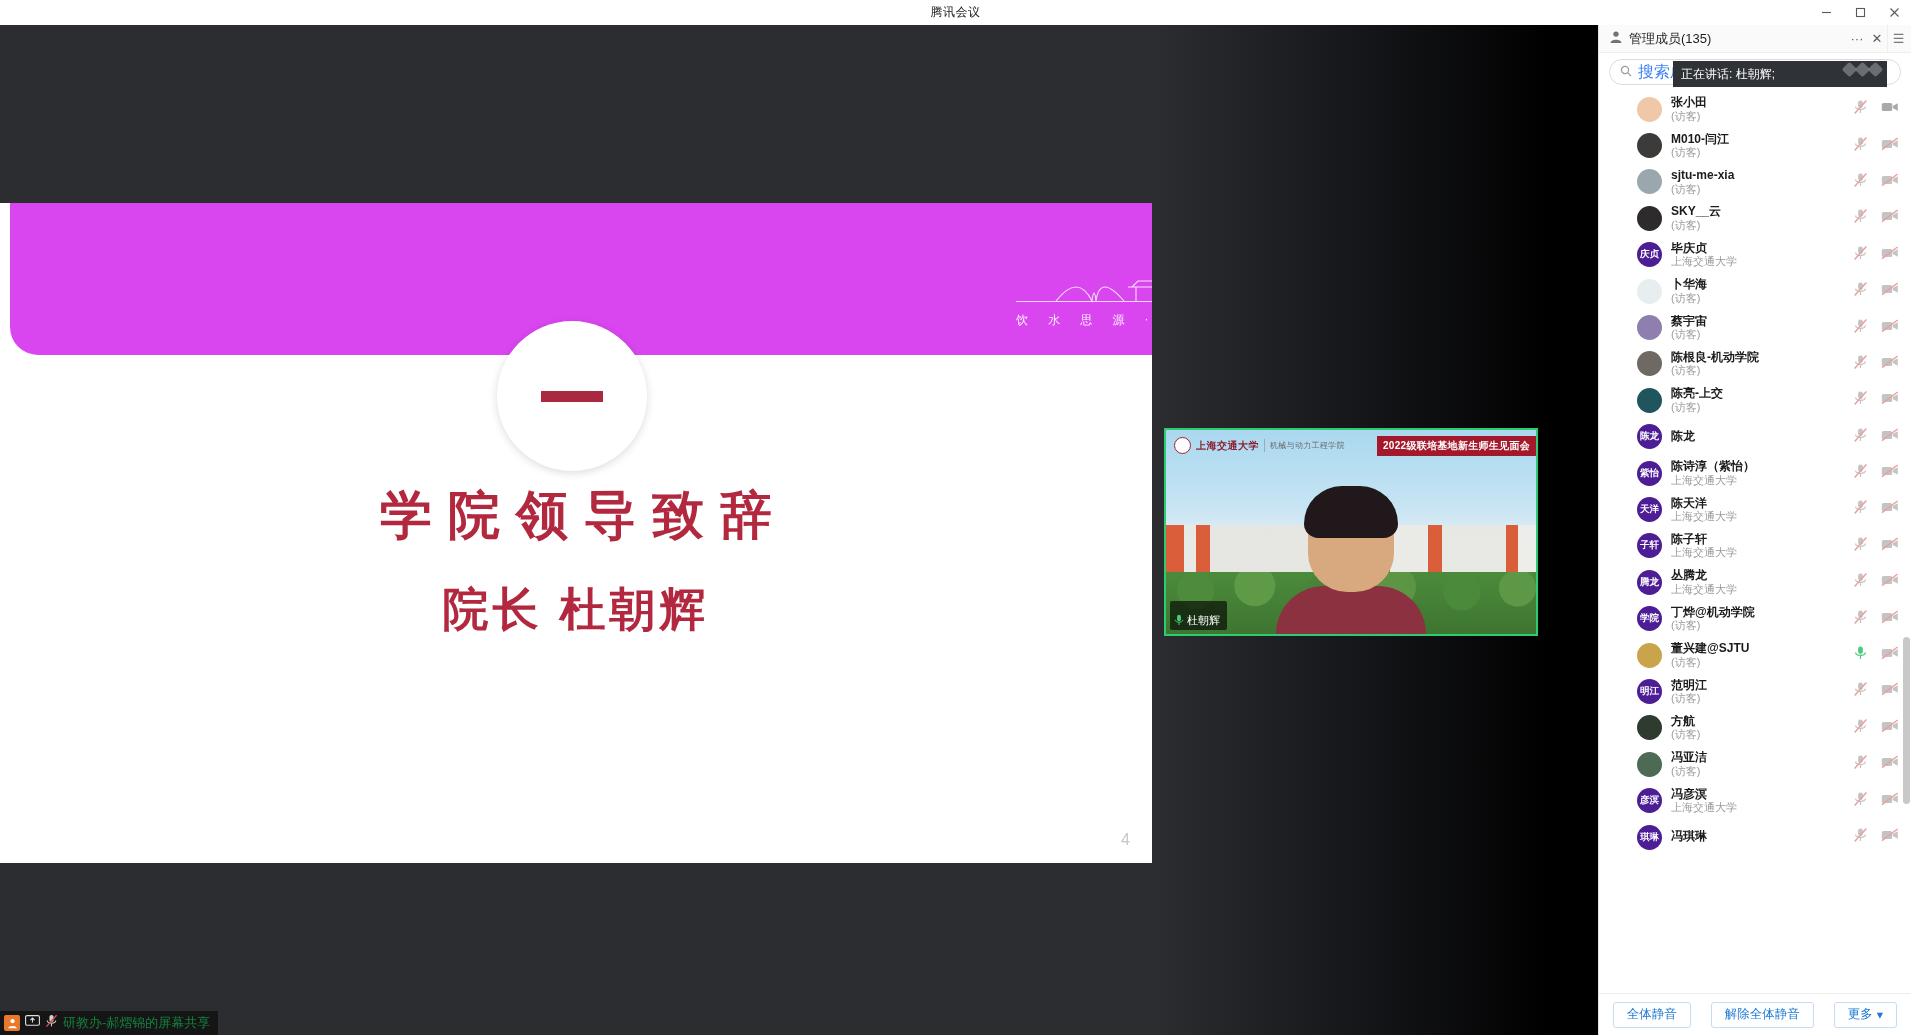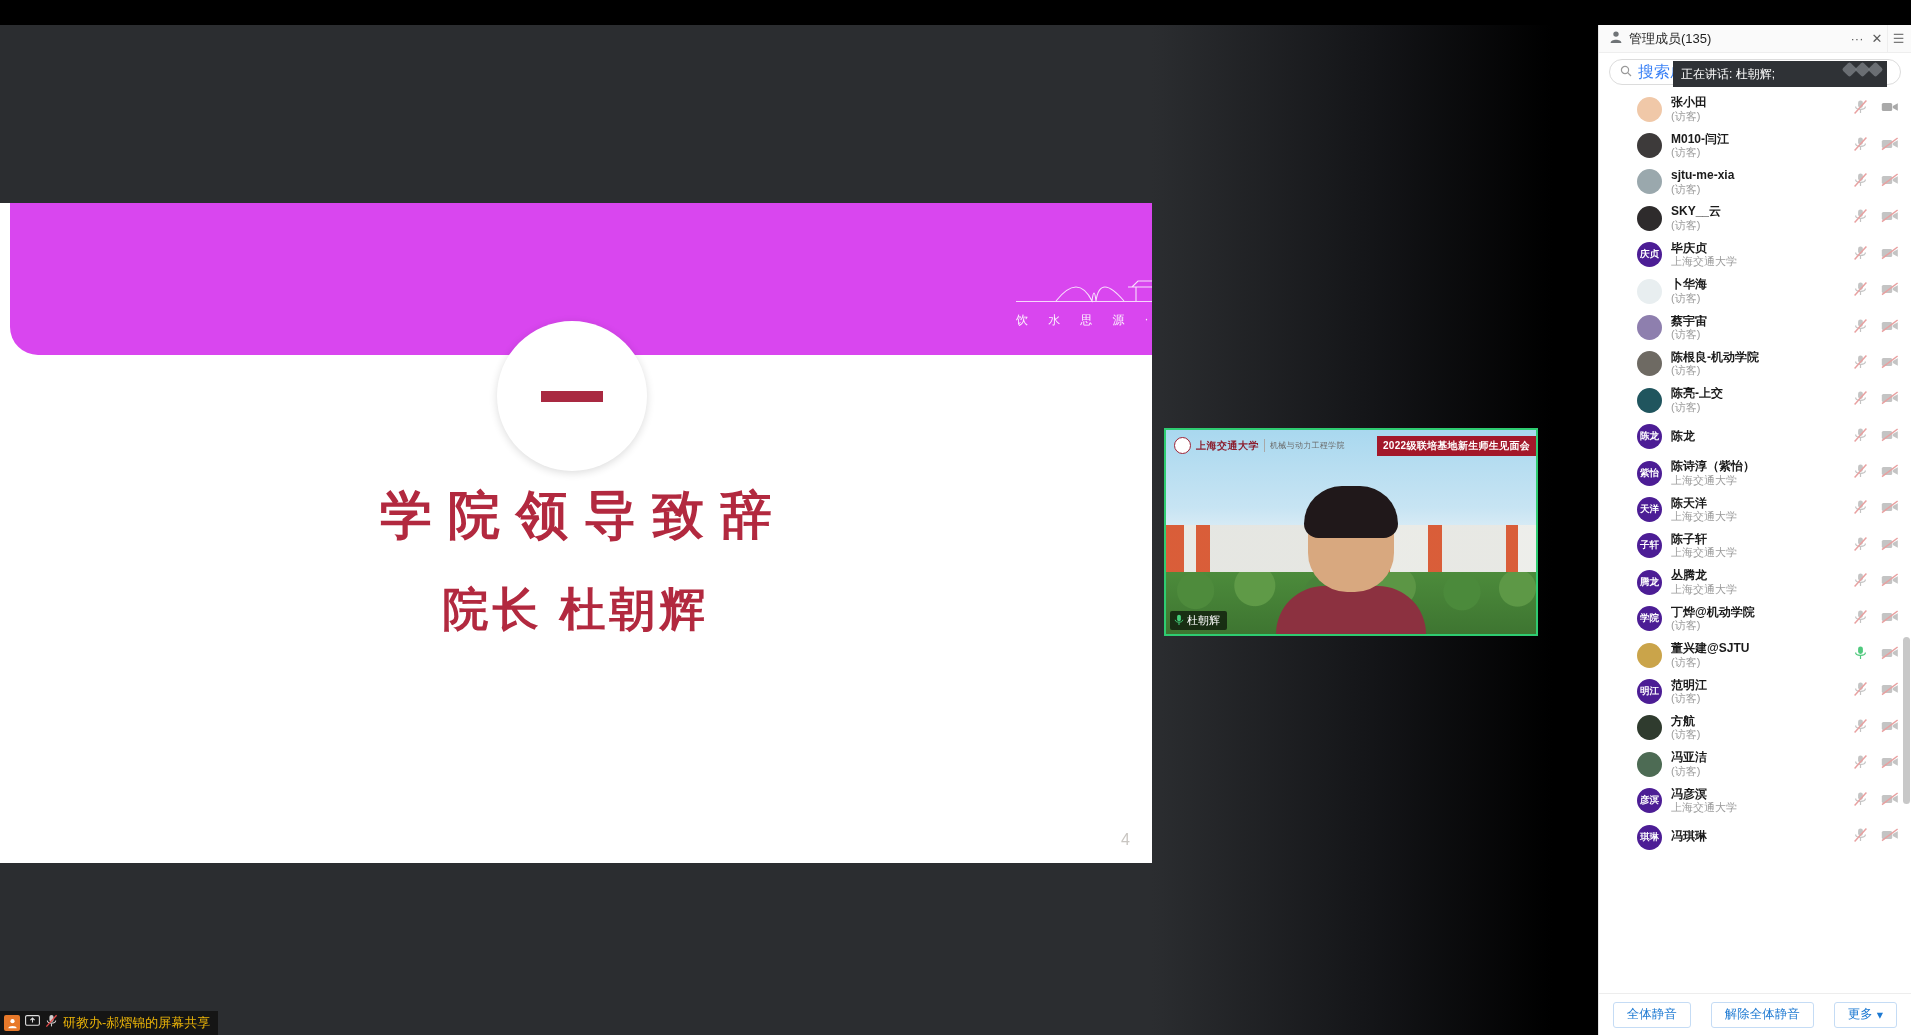--- a/index.html
+++ b/index.html
@@ -140,35 +140,35 @@
   .vid-logo-div { width: 1px; height: 13px; background: #b08; background: #a8a8a8; }
   .vid-logo-dept { font-size: 8px; color: #6b6b6b; letter-spacing: .3px; }
   .vid-banner {
     position: absolute; right: 0; top: 6px;
     background: #a3182a; color: #ffffff; font-size: 10px; font-weight: bold;
     padding: 3px 6px; letter-spacing: .3px;
   }
   .vid-nametag {
     position: absolute; left: 4px; bottom: 4px;
     background: rgba(0,0,0,.62); color: #fff; font-size: 11px;
-    padding: 2px 7px 2px 4px; display: flex; align-items: center; gap: 3px;
+    padding: 12px 7px 2px 4px; display: flex; align-items: center; gap: 3px;
     border-radius: 2px;
   }
 
   
   .share-status {
     position: absolute; left: 0; bottom: 0; height: 24px;
     display: flex; align-items: center; gap: 5px; padding: 0 8px 0 4px;
     background: rgba(20,20,20,.92);
   }
   .ss-user {
     width: 16px; height: 16px; background: #e8792a; border-radius: 2px;
     display: flex; align-items: center; justify-content: center;
   }
-  .ss-text { color: #eab308; font-size: 13px; white-space: nowrap; text-align: center; }
+  .ss-text { color: #15803d; font-size: 13px; white-space: nowrap; text-align: center; }
 
   
   .panel {
     position: absolute; top: 25px; right: 0; width: 313px; height: 1010px;
     background: #ffffff; display: flex; flex-direction: column;
     border-left: 1px solid #e2e2e2;
   }
   .panel-header {
     height: 28px; display: flex; align-items: center; padding: 0 2px 0 10px;
     border-bottom: 1px solid #eeeeee; background: #fafafa; flex: 0 0 auto;
@@ -244,20 +244,41 @@
     background: #ffffff; color: #1d79d2; font-size: 12.5px;
     display: flex; align-items: center; justify-content: center; gap: 4px;
     padding: 0 13px; white-space: nowrap;
   }
 </style>
 </head>
 <body>
 
 <div id="app">
 
+  <div class="titlebar">
+    <div class="titlebar-title">腾讯会议</div>
+    <div class="win-controls">
+      <div class="win-btn">
+        <svg width="11" height="11" viewBox="0 0 11 11">
+            <line x1="1" y1="5.5" x2="10" y2="5.5" stroke="#5a5a5a" stroke-width="1.1"></line>
+          </svg>
+      </div>
+      <div class="win-btn">
+        <svg width="11" height="11" viewBox="0 0 11 11">
+            <rect x="1.5" y="1.5" width="8" height="8" fill="none" stroke="#5a5a5a" stroke-width="1.1"></rect>
+          </svg>
+      </div>
+      <div class="win-btn close">
+        <svg width="11" height="11" viewBox="0 0 11 11">
+            <line x1="1.5" y1="1.5" x2="9.5" y2="9.5" stroke="currentColor" stroke-width="1.1"></line>
+            <line x1="9.5" y1="1.5" x2="1.5" y2="9.5" stroke="currentColor" stroke-width="1.1"></line>
+          </svg>
+      </div>
+    </div>
+  </div>
 
   <div class="share-area">
 
     <div class="slide">
       <div class="slide-band">
         <div class="motto-wrap">
           <svg width="262" height="40" viewBox="0 0 262 40" style="position:absolute;top:0;left:0">
             <path d="M40 38 Q62 10 76 38 Q78 22 80 38 Q84 10 108 38" fill="none" stroke="rgba(255,255,255,.9)" stroke-width="1.1"></path>
             <path d="M112 24 L150 24 M116 24 L122 18 L140 18 L146 24 M120 24 L120 38 M142 24 L142 38" fill="none" stroke="rgba(255,255,255,.9)" stroke-width="1.1"></path>
             <path d="M178 38 L178 8 L214 8 L214 38 M186 38 L186 20 Q196 10 206 20 L206 38" fill="none" stroke="rgba(255,255,255,.9)" stroke-width="1.1"></path>

